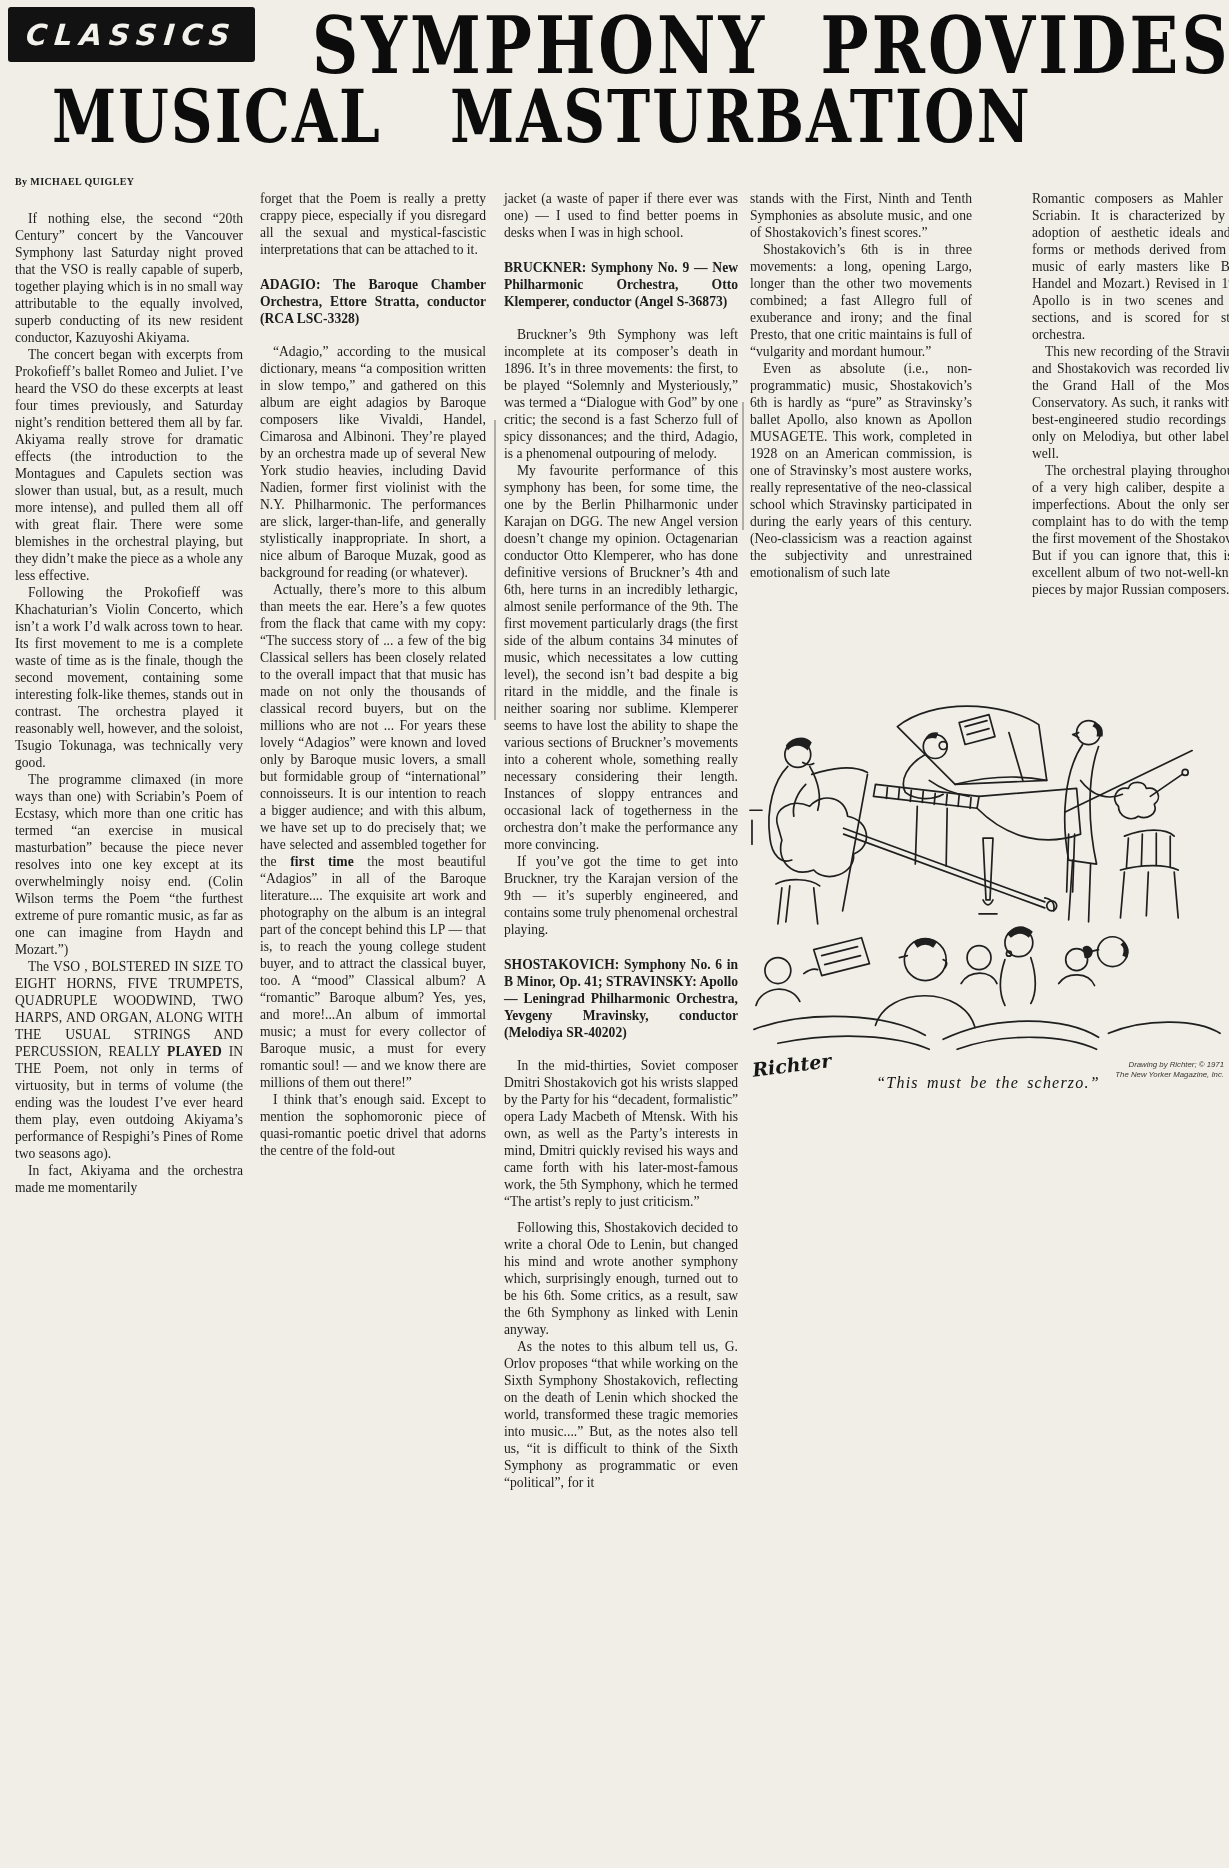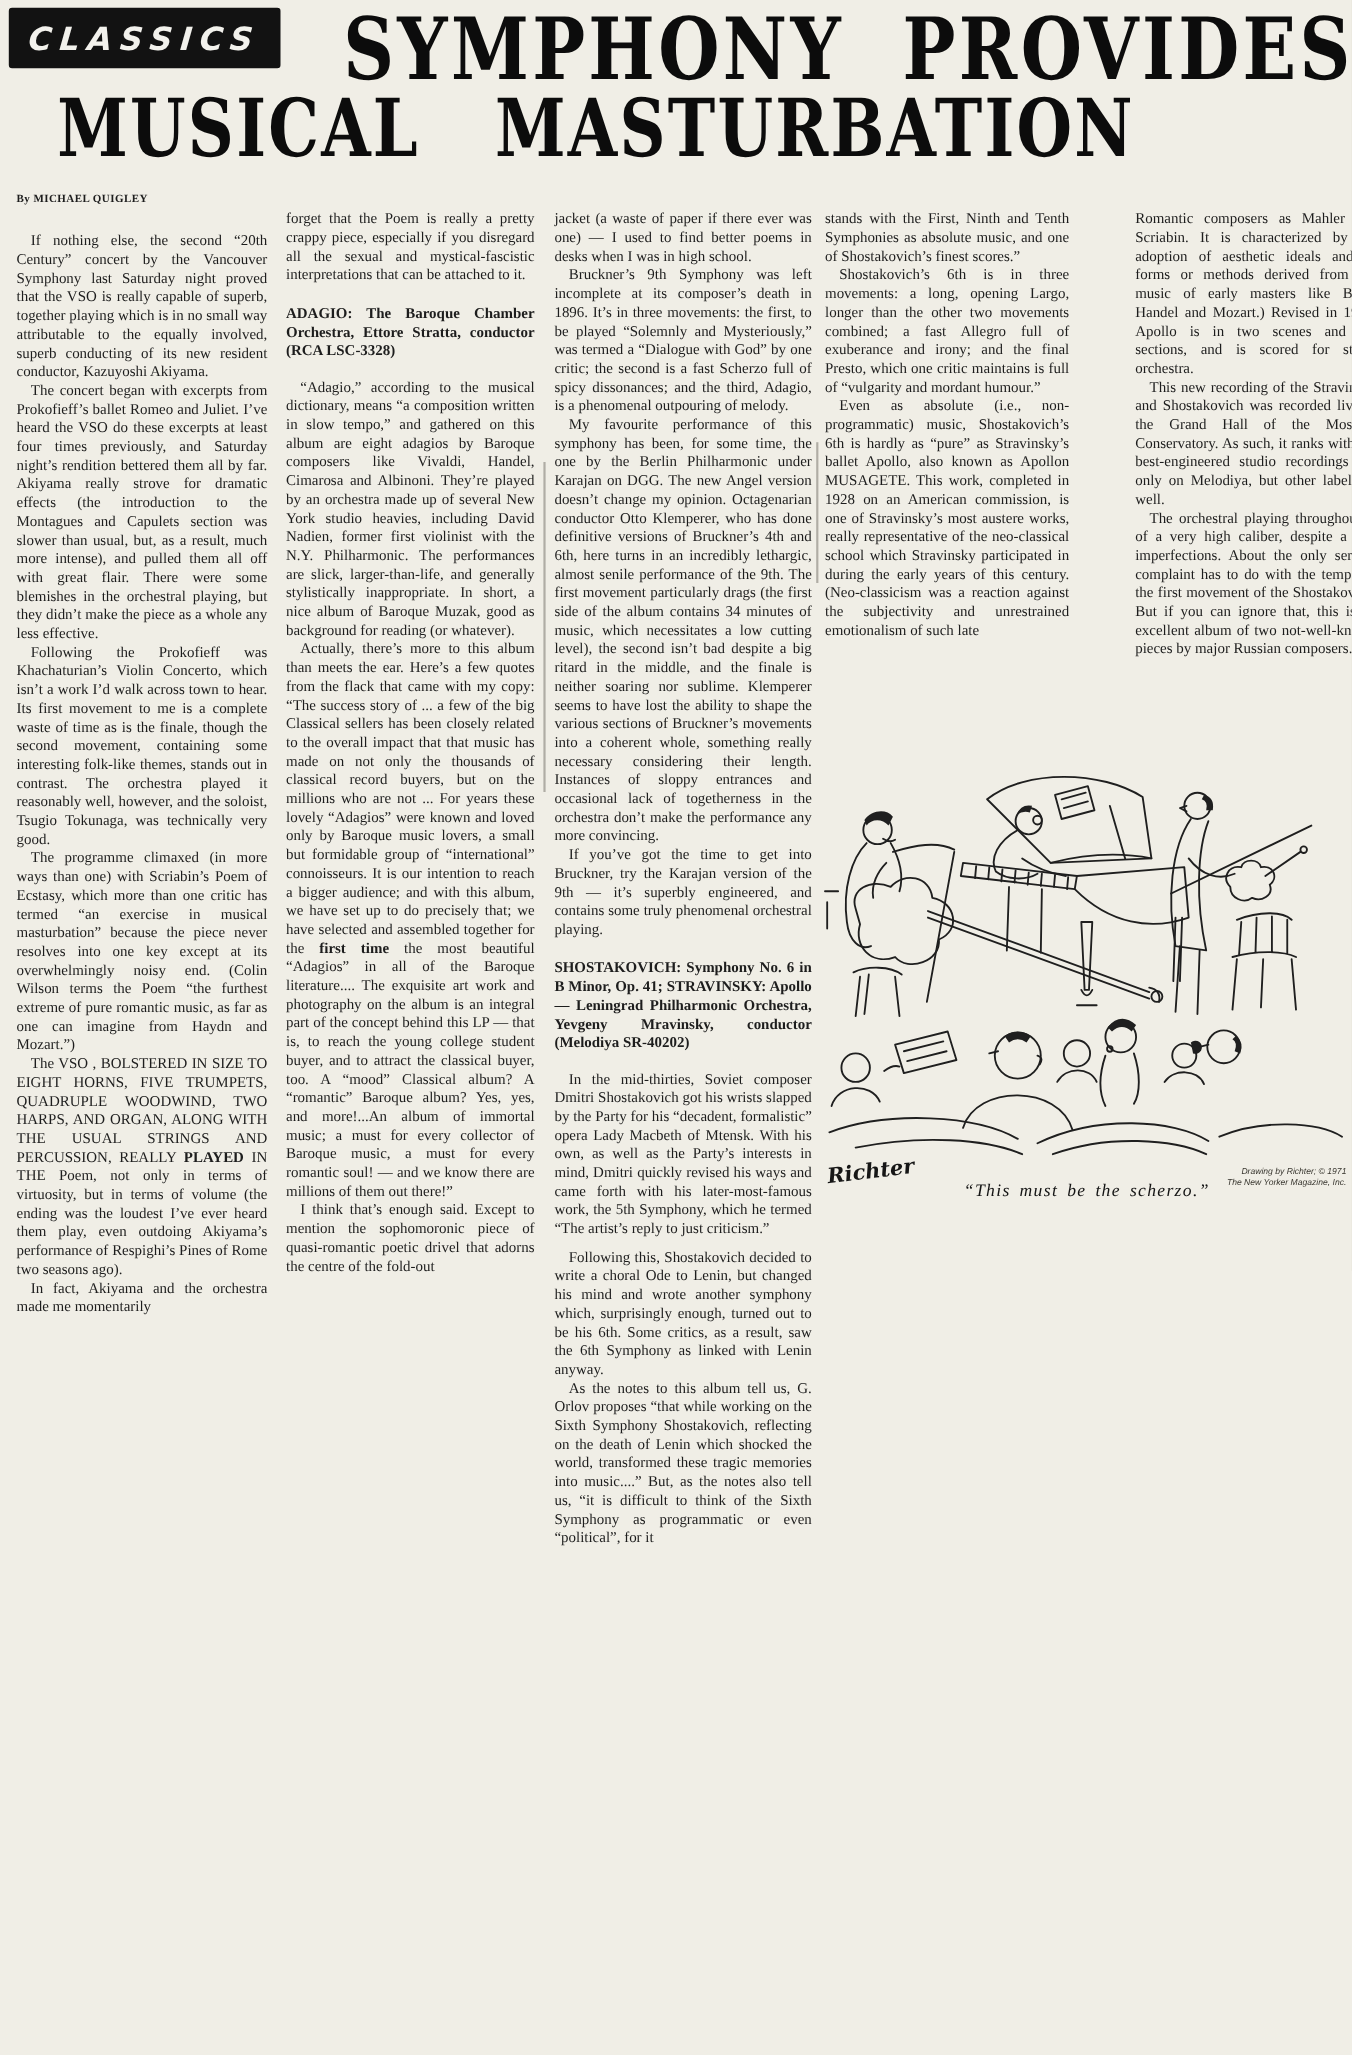--- a/index.html
+++ b/index.html
@@ -64,31 +64,32 @@
     </div>
   <div class="col col2">
       <p class="block para noindent">forget that the Poem is really a pretty crappy piece, especially if you disregard all the sexual and mystical-fascistic interpretations that can be attached to it.</p>
       <p class="block heading">ADAGIO: The Baroque Chamber Orchestra, Ettore Stratta, conductor (RCA LSC-3328)</p>
       <p class="block para">“Adagio,” according to the musical dictionary, means “a composition written in slow tempo,” and gathered on this album are eight adagios by Baroque composers like Vivaldi, Handel, Cimarosa and Albinoni. They’re played by an orchestra made up of several New York studio heavies, including David Nadien, former first violinist with the N.Y. Philharmonic. The performances are slick, larger-than-life, and generally stylistically inappropriate. In short, a nice album of Baroque Muzak, good as background for reading (or whatever).</p>
       <p class="block para">Actually, there’s more to this album than meets the ear. Here’s a few quotes from the flack that came with my copy: “The success story of ... a few of the big Classical sellers has been closely related to the overall impact that that music has made on not only the thousands of classical record buyers, but on the millions who are not ... For years these lovely “Adagios” were known and loved only by Baroque music lovers, a small but formidable group of “international” connoisseurs. It is our intention to reach a bigger audience; and with this album, we have set up to do precisely that; we have selected and assembled together for the <b>first time</b> the most beautiful “Adagios” in all of the Baroque literature.... The exquisite art work and photography on the album is an integral part of the concept behind this LP — that is, to reach the young college student buyer, and to attract the classical buyer, too. A “mood” Classical album? A “romantic” Baroque album? Yes, yes, and more!...An album of immortal music; a must for every collector of Baroque music, a must for every romantic soul! — and we know there are millions of them out there!”</p>
       <p class="block para">I think that’s enough said. Except to mention the sophomoronic piece of quasi-romantic poetic drivel that adorns the centre of the fold-out</p>
     </div>
   <div class="col col3">
       <p class="block para noindent">jacket (a waste of paper if there ever was one) — I used to find better poems in desks when I was in high school.</p>
+      <p class="block heading">BRUCKNER: Symphony No. 9 — New Philharmonic Orchestra, Otto Klemperer, conductor (Angel S-36873)</p>
       <p class="block para">Bruckner’s 9th Symphony was left incomplete at its composer’s death in 1896. It’s in three movements: the first, to be played “Solemnly and Mysteriously,” was termed a “Dialogue with God” by one critic; the second is a fast Scherzo full of spicy dissonances; and the third, Adagio, is a phenomenal outpouring of melody.</p>
       <p class="block para">My favourite performance of this symphony has been, for some time, the one by the Berlin Philharmonic under Karajan on DGG. The new Angel version doesn’t change my opinion. Octagenarian conductor Otto Klemperer, who has done definitive versions of Bruckner’s 4th and 6th, here turns in an incredibly lethargic, almost senile performance of the 9th. The first movement particularly drags (the first side of the album contains 34 minutes of music, which necessitates a low cutting level), the second isn’t bad despite a big ritard in the middle, and the finale is neither soaring nor sublime. Klemperer seems to have lost the ability to shape the various sections of Bruckner’s movements into a coherent whole, something really necessary considering their length. Instances of sloppy entrances and occasional lack of togetherness in the orchestra don’t make the performance any more convincing.</p>
       <p class="block para">If you’ve got the time to get into Bruckner, try the Karajan version of the 9th — it’s superbly engineered, and contains some truly phenomenal orchestral playing.</p>
       <p class="block heading">SHOSTAKOVICH: Symphony No. 6 in B Minor, Op. 41; STRAVINSKY: Apollo — Leningrad Philharmonic Orchestra, Yevgeny Mravinsky, conductor (Melodiya SR-40202)</p>
       <p class="block para">In the mid-thirties, Soviet composer Dmitri Shostakovich got his wrists slapped by the Party for his “decadent, formalistic” opera Lady Macbeth of Mtensk. With his own, as well as the Party’s interests in mind, Dmitri quickly revised his ways and came forth with his later-most-famous work, the 5th Symphony, which he termed “The artist’s reply to just criticism.”</p>
       <p class="block para gap">Following this, Shostakovich decided to write a choral Ode to Lenin, but changed his mind and wrote another symphony which, surprisingly enough, turned out to be his 6th. Some critics, as a result, saw the 6th Symphony as linked with Lenin anyway.</p>
       <p class="block para">As the notes to this album tell us, G. Orlov proposes “that while working on the Sixth Symphony Shostakovich, reflecting on the death of Lenin which shocked the world, transformed these tragic memories into music....” But, as the notes also tell us, “it is difficult to think of the Sixth Symphony as programmatic or even “political”, for it</p>
     </div>
   <div class="col col4">
       <p class="block para noindent">stands with the First, Ninth and Tenth Symphonies as absolute music, and one of Shostakovich’s finest scores.”</p>
-      <p class="block para">Shostakovich’s 6th is in three movements: a long, opening Largo, longer than the other two movements combined; a fast Allegro full of exuberance and irony; and the final Presto, which one critic maintains is full of “vulgarity and mordant humour.”</p>
+      <p class="block para">Shostakovich’s 6th is in three movements: a long, opening Largo, longer than the other two movements combined; a fast Allegro full of exuberance and irony; and the final Presto, that one critic maintains is full of “vulgarity and mordant humour.”</p>
       <p class="block para">Even as absolute (i.e., non-programmatic) music, Shostakovich’s 6th is hardly as “pure” as Stravinsky’s ballet Apollo, also known as Apollon MUSAGETE. This work, completed in 1928 on an American commission, is one of Stravinsky’s most austere works, really representative of the neo-classical school which Stravinsky participated in during the early years of this century. (Neo-classicism was a reaction against the subjectivity and unrestrained emotionalism of such late</p>
     </div>
   <div class="col col5">
       <p class="block para noindent">Romantic composers as Mahler and Scriabin. It is characterized by the adoption of aesthetic ideals and of forms or methods derived from the music of early masters like Bach, Handel and Mozart.) Revised in 1947, Apollo is in two scenes and ten sections, and is scored for string orchestra.</p>
       <p class="block para">This new recording of the Stravinsky and Shostakovich was recorded live in the Grand Hall of the Moscow Conservatory. As such, it ranks with the best-engineered studio recordings not only on Melodiya, but other labels as well.</p>
       <p class="block para">The orchestral playing throughout is of a very high caliber, despite a few imperfections. About the only serious complaint has to do with the tempo of the first movement of the Shostakovich. But if you can ignore that, this is an excellent album of two not-well-known pieces by major Russian composers.</p>
     </div>
 
   <div class="rule r1"></div>
   <div class="rule r2"></div>

